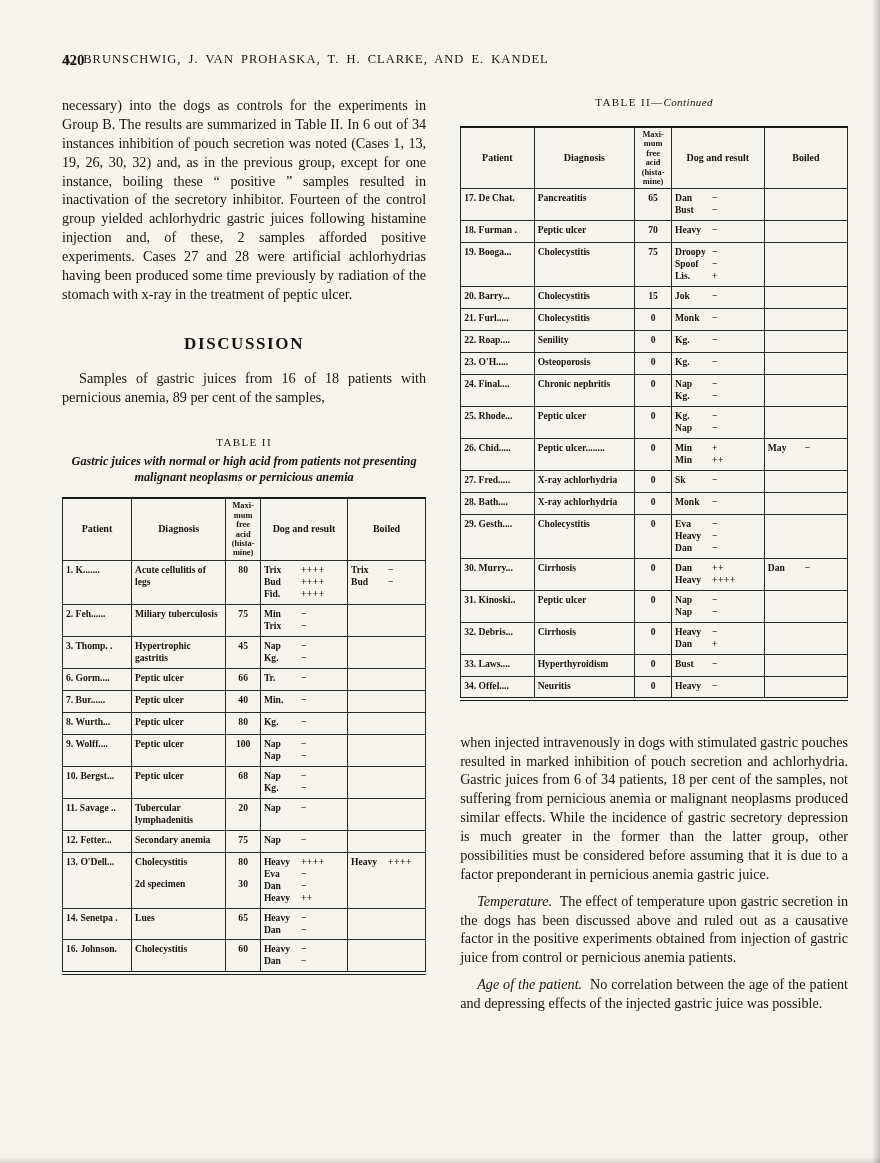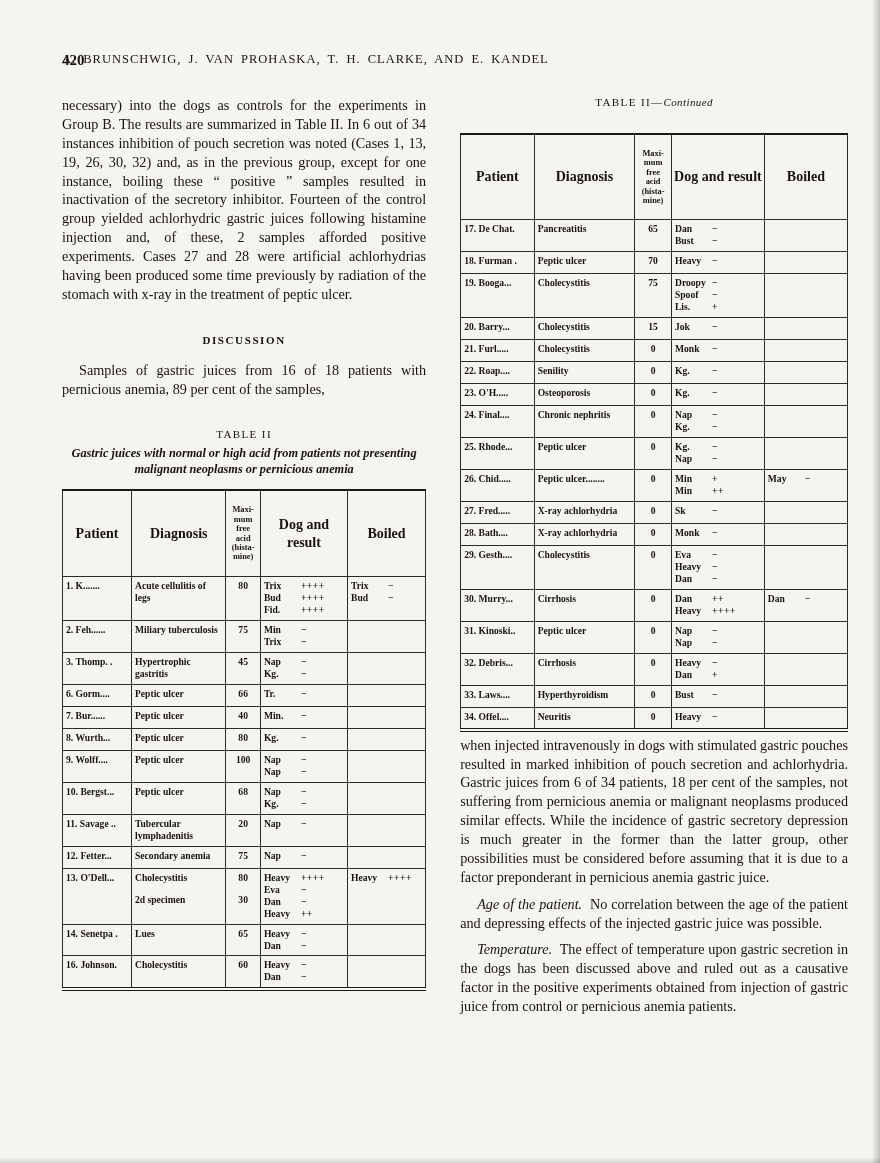--- a/index.html
+++ b/index.html
@@ -32,54 +32,54 @@
     letter-spacing:1px; word-spacing:3px;
   }
 
   .columns { display:flex; gap:34px; margin-top:24px; }
   .col-left  { width:368px; }
   .col-right { width:392px; }
 
   p.body { font-size:14.2px; line-height:1.33; text-align:justify; }
   p.indent { text-indent:17px; }
   .discussion {
-    text-align:center; font-size:11px; font-weight:bold;
+    text-align:center; font-size:17px; font-weight:bold;
     letter-spacing:1.6px; margin:30px 0 15px;
   }
   .lead-italic { font-style:italic; }
 
   .tbl-title { text-align:center; font-size:11px; letter-spacing:1.4px; }
   .tbl-title .it { font-style:italic; letter-spacing:0.4px; }
   .col-left .tbl-title { margin-top:30px; }
   .tbl-caption {
     text-align:center; font-weight:bold; font-style:italic;
     font-size:12.3px; line-height:1.3; margin:6px 4px 11px;
   }
-  .col-right .tbl-title { margin-bottom:25px; }
+  .col-right .tbl-title { margin-bottom:18px; }
 
   table {
     width:100%; border-collapse:collapse; table-layout:fixed;
     font-size:9.6px; font-weight:bold; line-height:1.25;
     border-top:2.5px solid #1a1a1a;
     border-bottom:4px double #1a1a1a;
   }
   th, td { border:1px solid #2a2a2a; }
   th {
     text-align:center; vertical-align:middle; padding:3px 2px;
-    white-space:pre-line; font-size:14px;
+    white-space:pre-line; font-size:10px;
   }
-  th:nth-child(3) { font-size:8.4px; line-height:1.12; padding:14px 0; }
+  th:nth-child(3) { font-size:8.4px; line-height:1.12; padding:2px 0; }
   td { padding:3px 3px 4px; vertical-align:top; height:22px; }
   td.acid { text-align:center; }
   .cell-line { min-height:1.1em; }
   .dogline { display:flex; }
   .dog-name { width:37px; flex-shrink:0; }
   .dog-res { letter-spacing:0.5px; }
 
-  .after-table { margin-top:4px; }
+  .after-table { margin-top:32px; }
   .para-gap { margin-top:8px; }
 </style>
 </head>
 <body>
 
 <div class="page">
   <div class="inner">
 
     <div class="header">
       <span class="page-num">420</span>
@@ -825,20 +825,20 @@
                     <span class="dog-res">−</span>
                   </div>
                 </td>
                 <td></td>
               </tr>
             </tbody>
         </table>
 
         <p class="body after-table">when injected intravenously in dogs with stimulated gastric pouches resulted in marked inhibition of pouch secretion and achlorhydria.  Gastric juices from 6 of 34 patients, 18 per cent of the samples, not suffering from pernicious anemia or malignant neoplasms produced similar effects. While the incidence of gastric secretory depression is much greater in the former than the latter group, other possibilities must be considered before assuming that it is due to a factor preponderant in pernicious anemia gastric juice.</p>
 
+        <p class="body indent para-gap"><span class="lead-italic">Temperature.</span>&nbsp;&nbsp;<span>The effect of temperature upon gastric secretion in the dogs has been discussed above and ruled out as a causative factor in the positive experiments obtained from injection of gastric juice from control or pernicious anemia patients.</span></p>
+
         <p class="body indent para-gap"><span class="lead-italic">Age of the patient.</span>&nbsp;&nbsp;<span>No correlation between the age of the patient and depressing effects of the injected gastric juice was possible.</span></p>
-
-        <p class="body indent para-gap"><span class="lead-italic">Temperature.</span>&nbsp;&nbsp;<span>The effect of temperature upon gastric secretion in the dogs has been discussed above and ruled out as a causative factor in the positive experiments obtained from injection of gastric juice from control or pernicious anemia patients.</span></p>
       </div>
 
     </div>
   </div>
 </div>
 
 </body></html>

